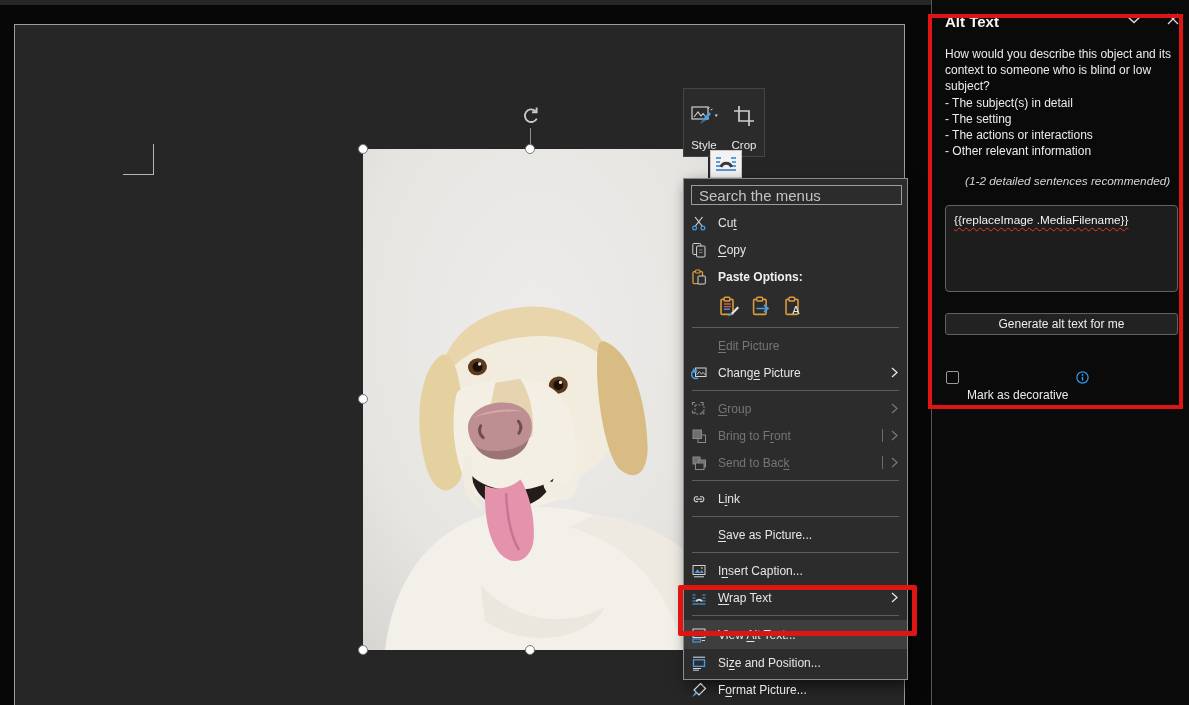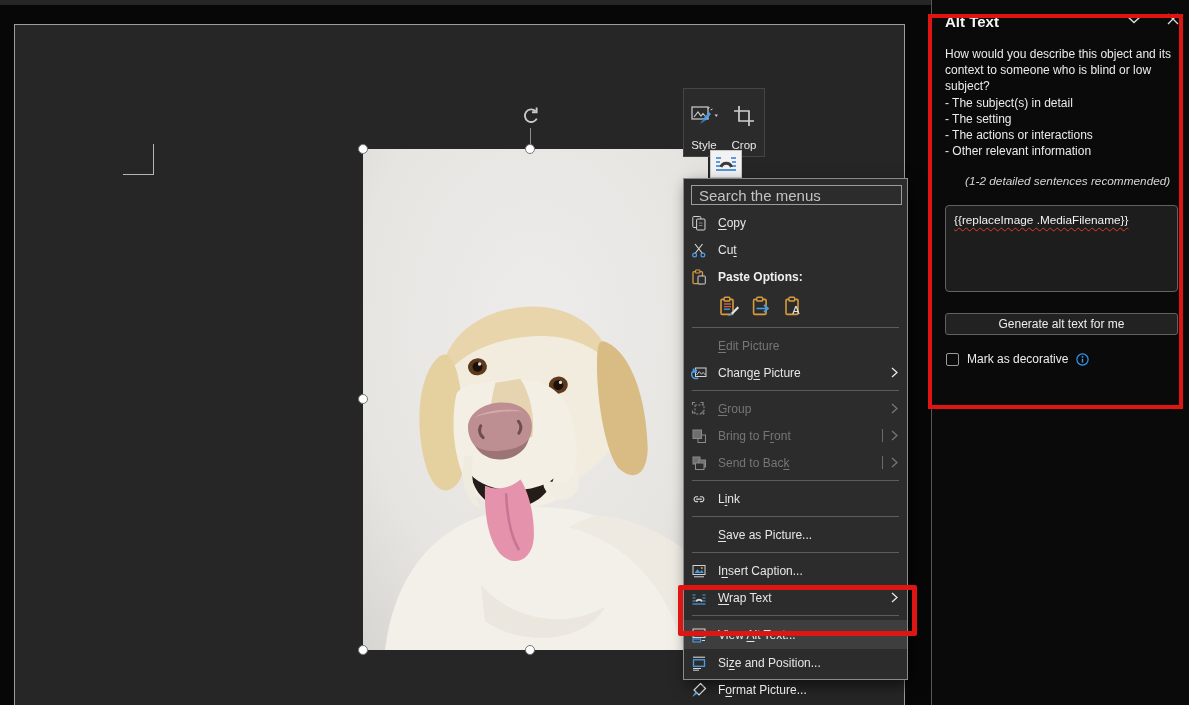--- a/index.html
+++ b/index.html
@@ -68,21 +68,21 @@
   .alt-note{position:absolute;left:13px;top:174px;width:236px;font-size:11.8px;font-style:italic;color:#d6d6d6;margin-left:20px;}
   .alt-textarea{position:absolute;left:13px;top:205px;width:233px;height:87px;background:#1d1d1d;
         border:1px solid #616161;border-radius:4px;padding:7px 8px;font-size:11.8px;color:#f2f2f2;cursor:text;}
   .alt-textarea .misspell{text-decoration:underline;text-decoration-style:wavy;
         text-decoration-color:#e03a2c;text-decoration-thickness:1px;text-underline-offset:2.5px;}
   .alt-gen-btn{position:absolute;left:13px;top:313px;width:233px;height:22px;background:#222222;
         border:1px solid #616161;border-radius:3px;color:#ededed;font-size:12px;display:flex;
         align-items:center;justify-content:center;cursor:default;}
   .alt-dec-row{position:absolute;left:14px;top:352px;display:flex;align-items:center;gap:8px;}
   .alt-checkbox{width:13px;height:13px;border:1px solid #9a9a9a;border-radius:2px;background:transparent;}
-  .alt-dec-label{font-size:12px;color:#ededed;}
+  .alt-dec-label{font-size:12px;color:#ededed;margin-top:36px;}
   .info-ic svg{display:block;}
 </style>
 </head>
 <body>
 
 <div id="stage">
 
   <div class="top-strip"></div>
 
   <div class="page">
@@ -183,36 +183,36 @@
       <path d="M2 17 h20" stroke="#2f7fd4" stroke-width="1.6"></path>
     </svg>
   </div>
 
   <div class="ctx-menu">
     <input class="ctx-search" type="text" placeholder="Search the menus" style="">
     <div>
         <div class="menu-item">
           <span class="mi-icon">
             <svg viewBox="0 0 16 16">
+              <path d="M4 2 L11.5 11.5 M11.5 2 L4 11.5" stroke="#d4d4d4" stroke-width="1.2" fill="none"></path>
+              <circle cx="3.6" cy="13" r="1.9" stroke="#4a9de4" fill="none" stroke-width="1.2"></circle>
+              <circle cx="11.9" cy="13" r="1.9" stroke="#4a9de4" fill="none" stroke-width="1.2"></circle>
+            </svg>
+          </span>
+          <span class="mi-label">Cu<u>t</u></span>
+        </div>
+        <div class="menu-item">
+          <span class="mi-icon">
+            <svg viewBox="0 0 16 16">
               <rect x="1.8" y="1.5" width="8" height="11" rx="1" stroke="#d4d4d4" fill="none"></rect>
               <rect x="5.6" y="4" width="8.4" height="11" rx="1" stroke="#d4d4d4" fill="#2c2c2c"></rect>
               <path d="M8 8 h3.5 M8 10.5 h3.5" stroke="#8a8a8a" stroke-width="0.9"></path>
             </svg>
           </span>
           <span class="mi-label"><u>C</u>opy</span>
-        </div>
-        <div class="menu-item">
-          <span class="mi-icon">
-            <svg viewBox="0 0 16 16">
-              <path d="M4 2 L11.5 11.5 M11.5 2 L4 11.5" stroke="#d4d4d4" stroke-width="1.2" fill="none"></path>
-              <circle cx="3.6" cy="13" r="1.9" stroke="#4a9de4" fill="none" stroke-width="1.2"></circle>
-              <circle cx="11.9" cy="13" r="1.9" stroke="#4a9de4" fill="none" stroke-width="1.2"></circle>
-            </svg>
-          </span>
-          <span class="mi-label">Cu<u>t</u></span>
         </div>
         <div class="menu-item bold">
           <span class="mi-icon">
             <svg viewBox="0 0 16 16">
               <rect x="2" y="2.6" width="9.5" height="12" rx="1" stroke="#d79b3f" fill="none" stroke-width="1.3"></rect>
               <rect x="4.6" y="1" width="4.3" height="3" rx="0.6" stroke="#d79b3f" fill="#2c2c2c" stroke-width="1.1"></rect>
               <rect x="7" y="7" width="7.3" height="8" rx="0.5" stroke="#d4d4d4" fill="#2c2c2c"></rect>
             </svg>
           </span>
           <span class="mi-label">Paste Options:</span>

